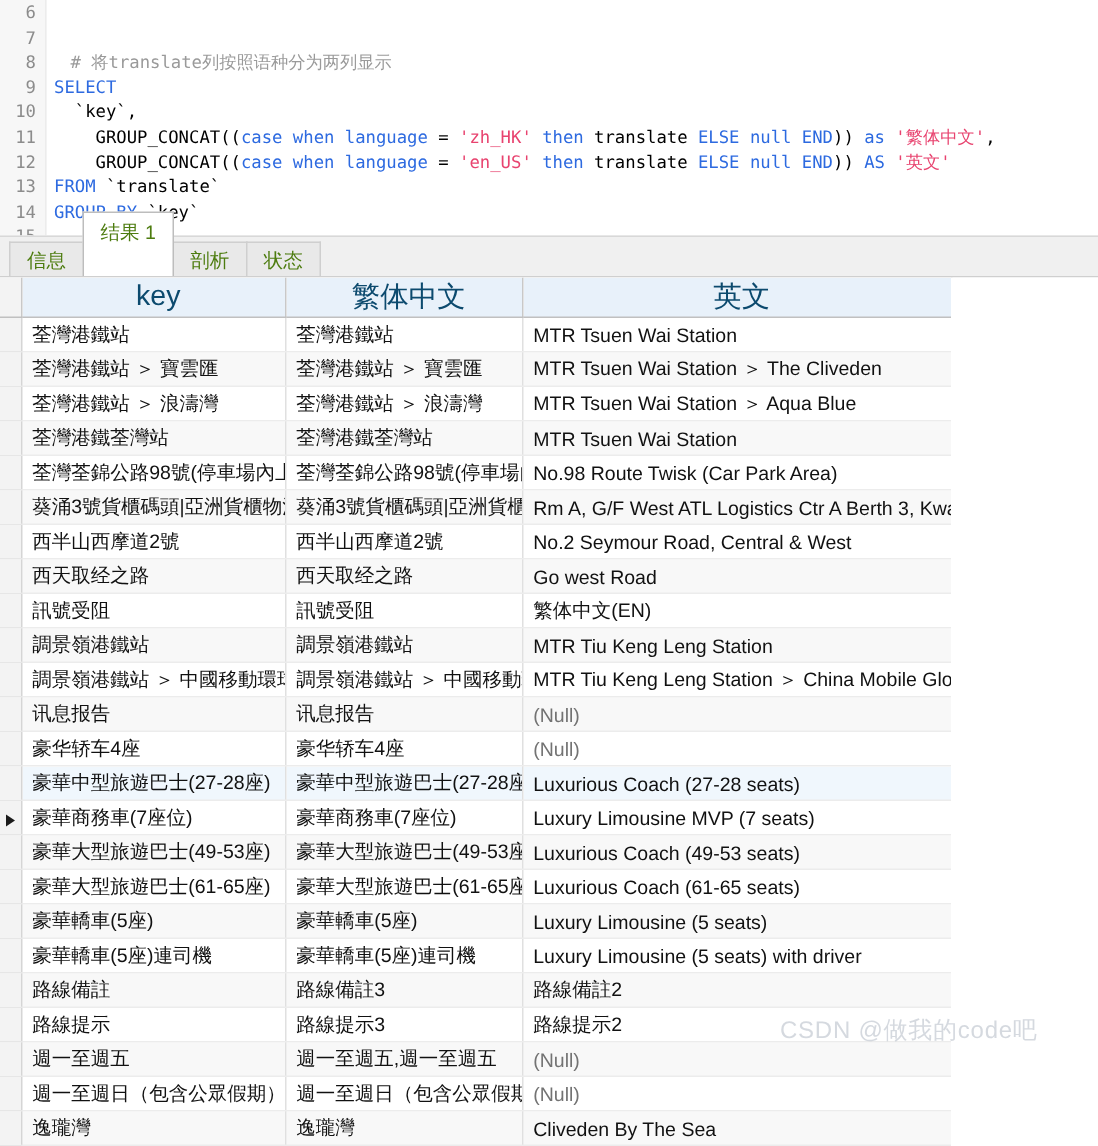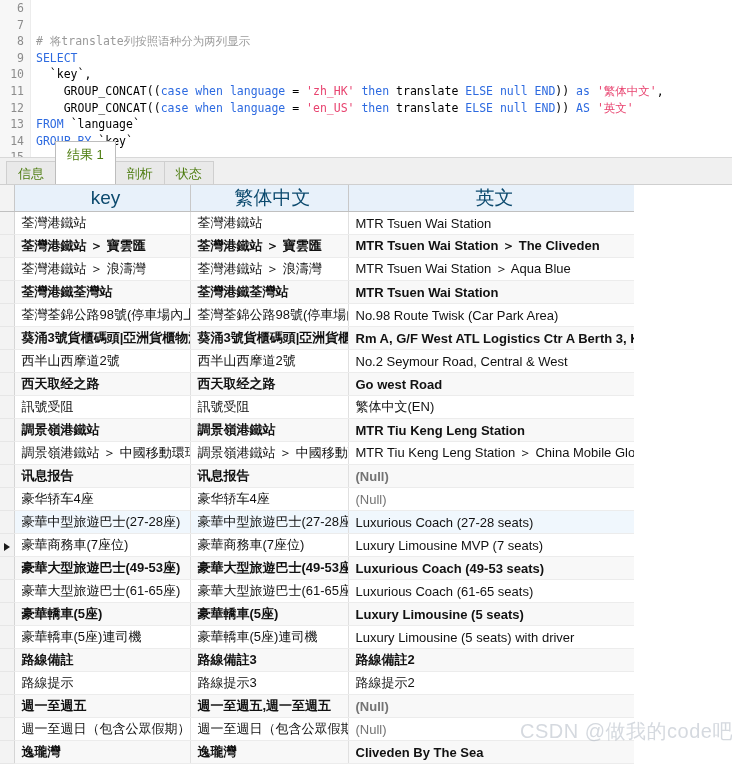--- a/index.html
+++ b/index.html
@@ -46,21 +46,21 @@
     font-family: "DejaVu Sans Mono", "Liberation Mono", monospace;
     font-size: 11.5px;
   }
   .code {
     position: absolute;
     left: 36px;
     white-space: pre;
   }
   .k   { color: #2d6ae0; }    
   .s   { color: #e8436f; }    
-  .cm  { color: #9a9a9a; }    
+  .cm  { color: #9a9a9a; margin-left: 11px; }    
   .pl  { color: #000000; margin-top: 33px; }    
 
   
   #tabstrip {
     position: relative;
     height: 28px;
     background: #f0f0f0;
     border-top: 1px solid #d8d8d8;
     border-bottom: 1px solid #cfcfcf;
     box-sizing: border-box;
@@ -147,21 +147,21 @@
   }
   tbody td.cell {
     height: 22px;
     border-right: 1px solid #e0e0e0;
     border-bottom: 1px solid #ececec;
     padding-left: 7px;
     font-size: 13px;
     color: #111111;
   }
   tbody tr.odd  td.cell { background: #ffffff; }
-  tbody tr.even td.cell { background: #f8f8f8; font-weight: bold; }
+  tbody tr.even td.cell { background: #f8f8f8; }
   tbody tr.sel  td.cell { background: #f0f7fd; }
 
   td.cell.nullval { color: #737373; margin-left: 44px; }
 
   .rowmark {
     display: inline-block;
     width: 0; height: 0;
     border-left: 6px solid #1b1b1b;
     border-top: 4px solid transparent;
     border-bottom: 4px solid transparent;
@@ -173,22 +173,22 @@
   #grid-filler {
     position: absolute;
     left: 634px; top: 0; right: 0; bottom: 0;
     background: #ffffff;
   }
 
   
   #watermark {
     position: absolute;
     left: 520px;
-    top: 718px;
-    font-size: 20px;
+    top: 677px;
+    font-size: 16px;
     color: rgba(150, 160, 175, 0.40);
     font-family: "Liberation Sans", "DejaVu Sans", sans-serif;
     letter-spacing: 0.5px;
     pointer-events: none;
     white-space: nowrap;
     z-index: 50;
   }
 </style>
 </head>
 <body>
@@ -196,21 +196,21 @@
 <div id="editor">
   <div id="gutter-bg"></div>
   <div id="editor-lines">
       <div class="code-line"><span class="ln">6</span><span class="code"></span></div>
       <div class="code-line"><span class="ln">7</span><span class="code"></span></div>
       <div class="code-line"><span class="ln">8</span><span class="code"><span class="cm"># 将translate列按照语种分为两列显示</span></span></div>
       <div class="code-line"><span class="ln">9</span><span class="code"><span class="k">SELECT</span></span></div>
       <div class="code-line"><span class="ln">10</span><span class="code"><span class="pl">  `key`,</span></span></div>
       <div class="code-line"><span class="ln">11</span><span class="code"><span class="pl">    GROUP_CONCAT((</span><span class="k">case when </span><span class="k">language </span><span class="pl">= </span><span class="s">'zh_HK' </span><span class="k">then </span><span class="pl">translate </span><span class="k">ELSE null END</span><span class="pl">)) </span><span class="k">as </span><span class="s">'繁体中文'</span><span class="pl">,</span></span></div>
       <div class="code-line"><span class="ln">12</span><span class="code"><span class="pl">    GROUP_CONCAT((</span><span class="k">case when </span><span class="k">language </span><span class="pl">= </span><span class="s">'en_US' </span><span class="k">then </span><span class="pl">translate </span><span class="k">ELSE null END</span><span class="pl">)) </span><span class="k">AS </span><span class="s">'英文'</span></span></div>
-      <div class="code-line"><span class="ln">13</span><span class="code"><span class="k">FROM </span><span class="pl">`language`</span></span></div>
+      <div class="code-line"><span class="ln">13</span><span class="code"><span class="k">FROM </span><span class="pl">`translate`</span></span></div>
       <div class="code-line"><span class="ln">14</span><span class="code"><span class="k">GROUP BY </span><span class="pl">`key`</span></span></div>
       <div class="code-line"><span class="ln">15</span><span class="code"></span></div>
     </div>
 </div>
 
 <div id="tabstrip">
     <div class="tab">信息</div>
     <div class="tab active">结果 1</div>
     <div class="tab">剖析</div>
     <div class="tab">状态</div>

